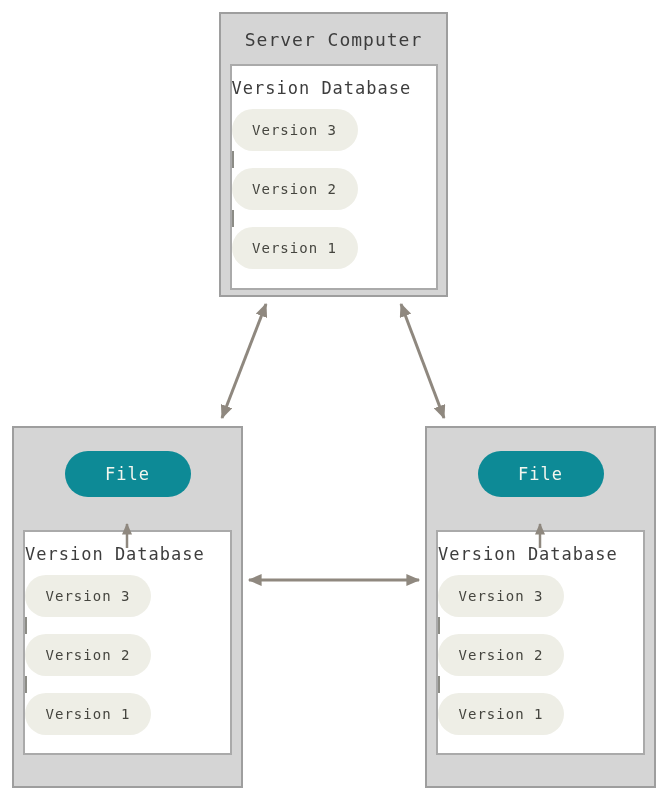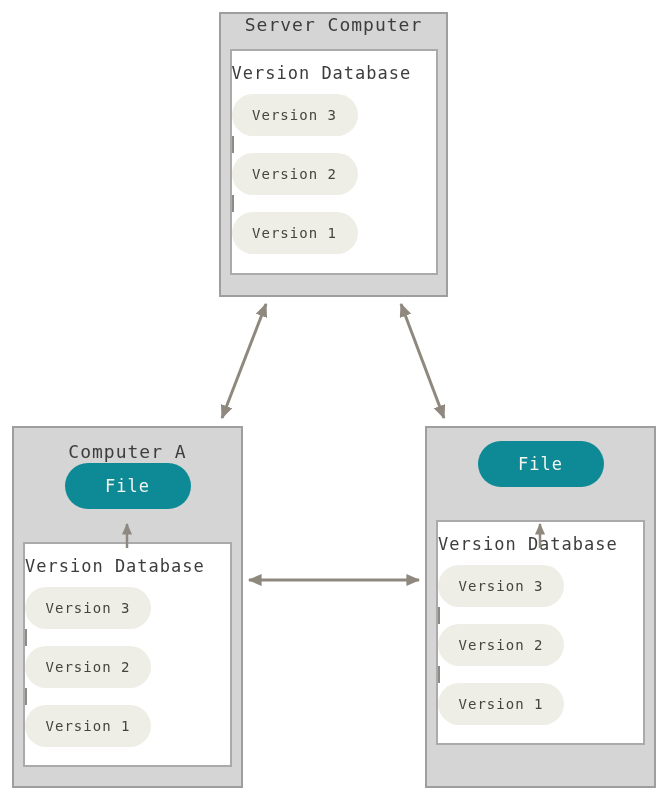--- a/index.html
+++ b/index.html
@@ -20,31 +20,31 @@
   html,body{background:var(--page-bg);}
   body{font-family:"DejaVu Sans Mono","Liberation Mono",monospace;color:var(--title-text);}
   .canvas{position:relative;width:668px;height:800px;background:var(--page-bg);overflow:hidden;}
 
   .machine{
     position:absolute;
     background:var(--machine-box-fill);
     border:2px solid var(--machine-box-border);
     display:flex;flex-direction:column;align-items:center;
   }
-  .machine.server{left:219px;top:12px;width:229px;height:285px;}
+  .machine.server{left:219px;top:12px;width:229px;height:285px;padding-top:15px;}
   .machine.computer-a{left:12px;top:426px;width:231px;height:362px;padding-top:13px;}
   .machine.computer-b{left:425px;top:426px;width:231px;height:362px;padding-top:13px;}
 
   .machine-title{
     font-size:18px;line-height:22px;letter-spacing:1px;
     color:var(--title-text);white-space:nowrap;
   }
 
   .file-pill{
-    width:126px;height:46px;border-radius:23px;
+    margin-top:10px;width:126px;height:46px;border-radius:23px;
     background:var(--file-pill-fill);color:var(--file-pill-text);
     display:flex;align-items:center;justify-content:center;
     font-size:17px;letter-spacing:1px;
   }
 
   .db-box{
     background:var(--db-box-fill);
     border:2px solid var(--db-box-border);
     display:flex;flex-direction:column;align-items:flex-start;
     padding-top:12px;
@@ -77,21 +77,20 @@
       <div class="db-label">Version Database</div>
       <div class="version-pill">Version 3</div>
       <div class="connector"></div>
       <div class="version-pill">Version 2</div>
       <div class="connector"></div>
       <div class="version-pill">Version 1</div>
     </div>
   </section>
 
   <section class="machine computer-a">
-    <div class="machine-title">Computer A</div>
     <div class="file-pill">File</div>
     <div class="db-box">
       <div class="db-label">Version Database</div>
       <div class="version-pill">Version 3</div>
       <div class="connector"></div>
       <div class="version-pill">Version 2</div>
       <div class="connector"></div>
       <div class="version-pill">Version 1</div>
     </div>
   </section>

